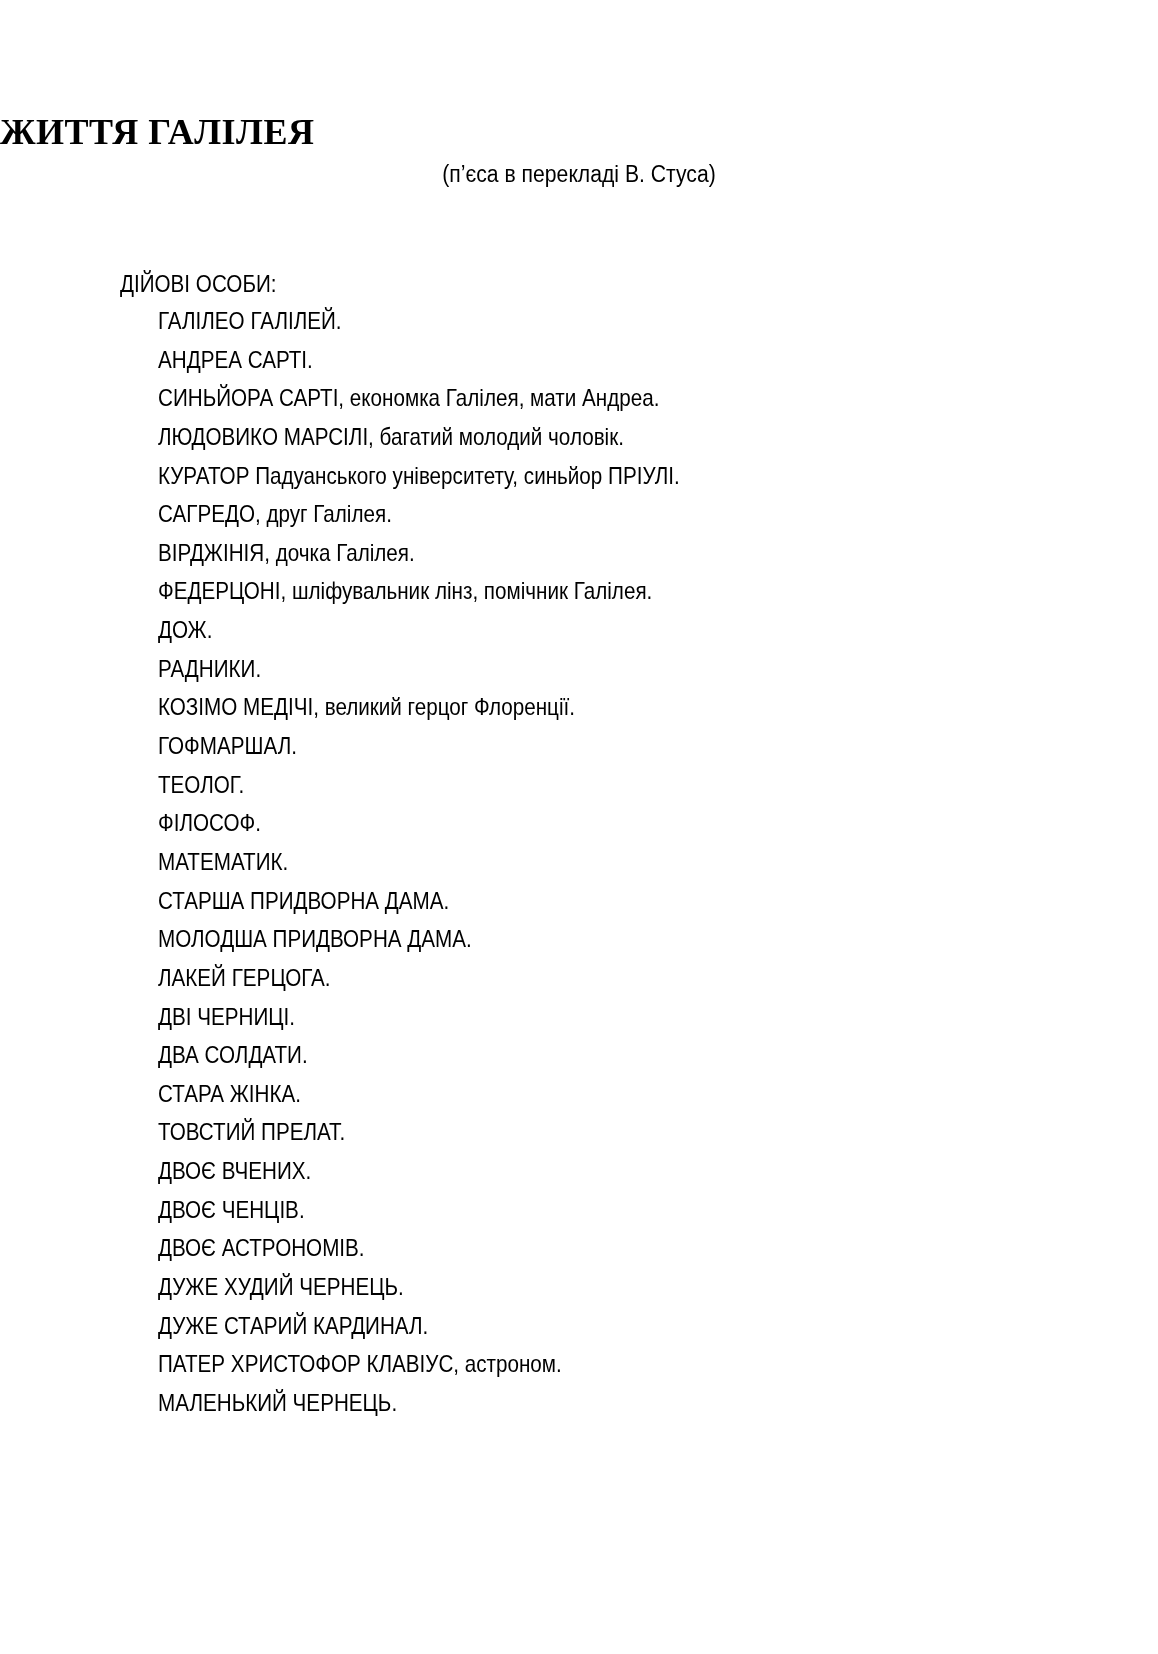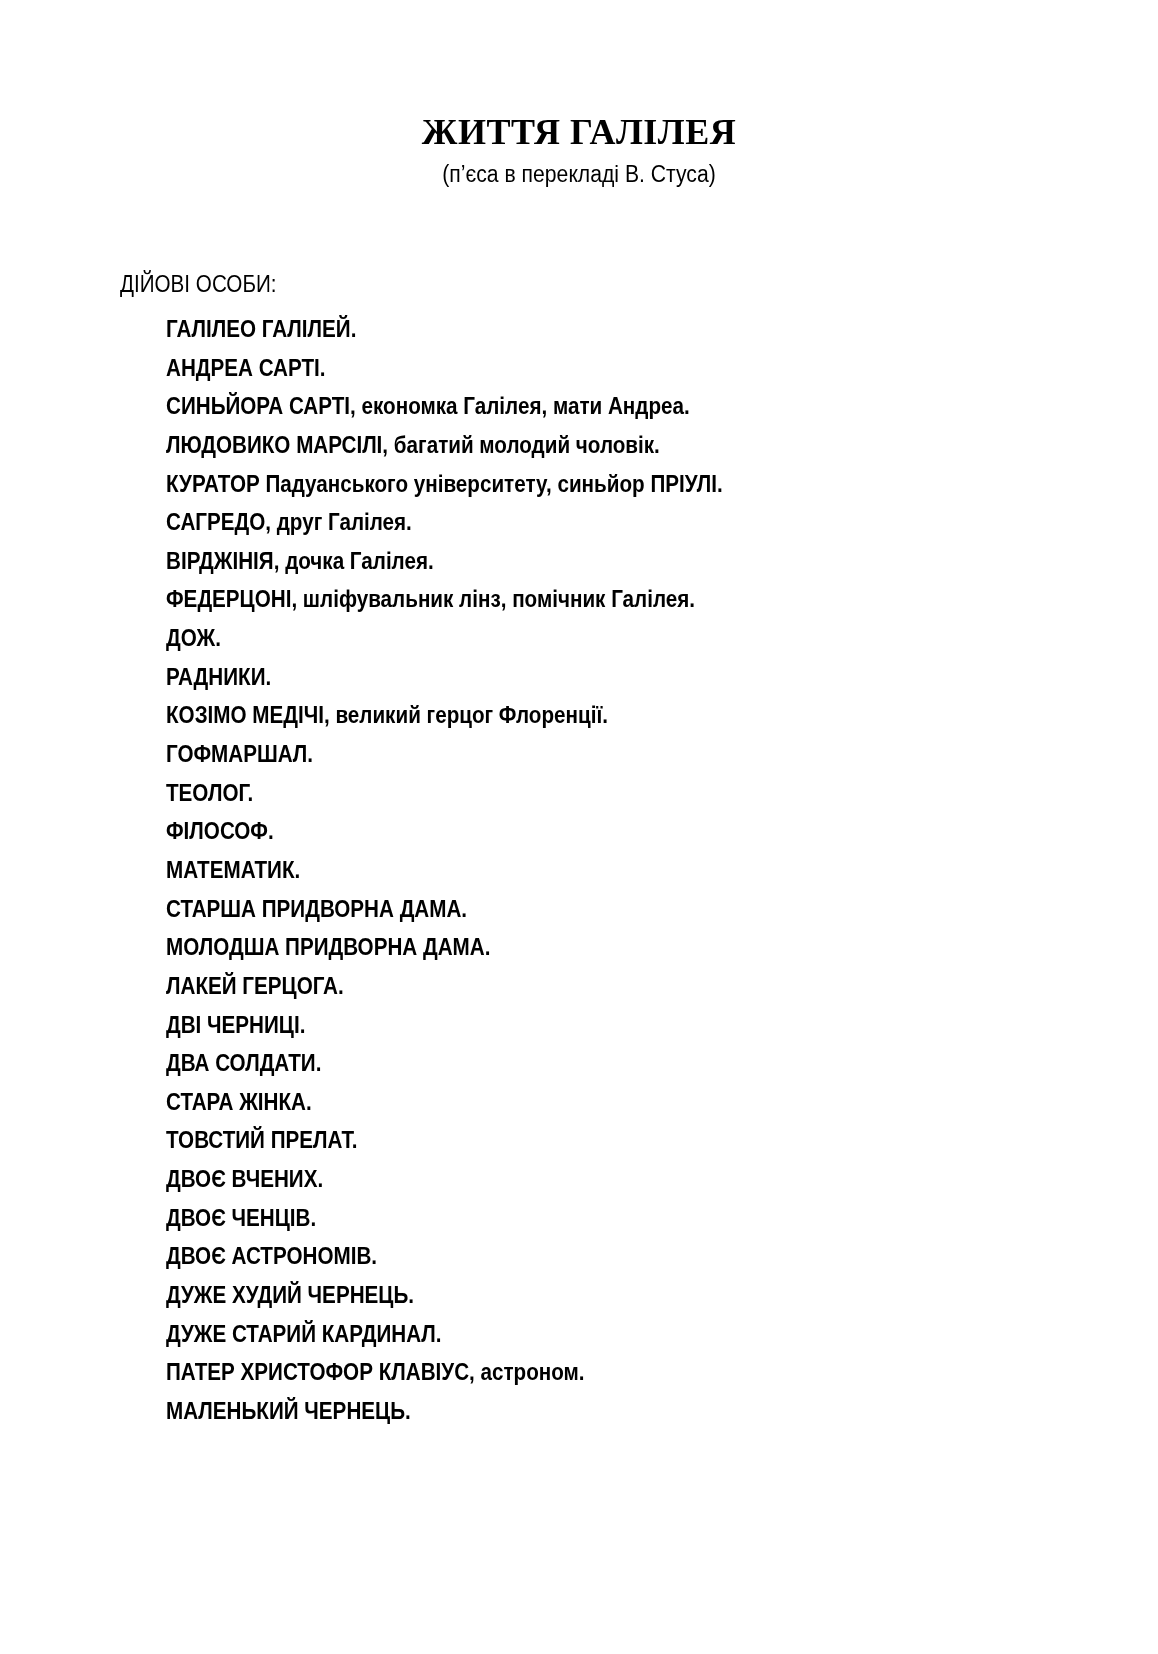--- a/index.html
+++ b/index.html
@@ -20,21 +20,21 @@
     left: 0; top: 0;
     width: 1158px;
     height: 1654px;
     background: #ffffff;
   }
   .title {
     position: absolute;
     left: 0;
     width: 1158px;
     top: 110px;
-    text-align: center;
+    text-align: left;
     font-family: "Liberation Serif", serif;
     font-weight: bold;
     font-size: 36px;
     line-height: 44px;
     letter-spacing: 0.5px;
   }
   .subtitle {
     position: absolute;
     left: 0;
     width: 1158px;
@@ -54,24 +54,23 @@
     font-size: 24px;
     line-height: 32px;
     transform: scaleX(0.86);
     transform-origin: 0 50%;
     white-space: nowrap;
   }
   .cast-list {
     position: absolute;
     left: 158px;
     top: 305px;
-    margin: 8px;
+    margin: 0;
     padding: 0;
     list-style: none;
-    font-weight: bold;
   }
   .cast-list li {
     height: 38.65px;
     line-height: 32px;
     font-family: "Liberation Sans", sans-serif;
     font-size: 24px;
     white-space: nowrap;
     transform: scaleX(0.86);
     transform-origin: 0 50%;
   }

